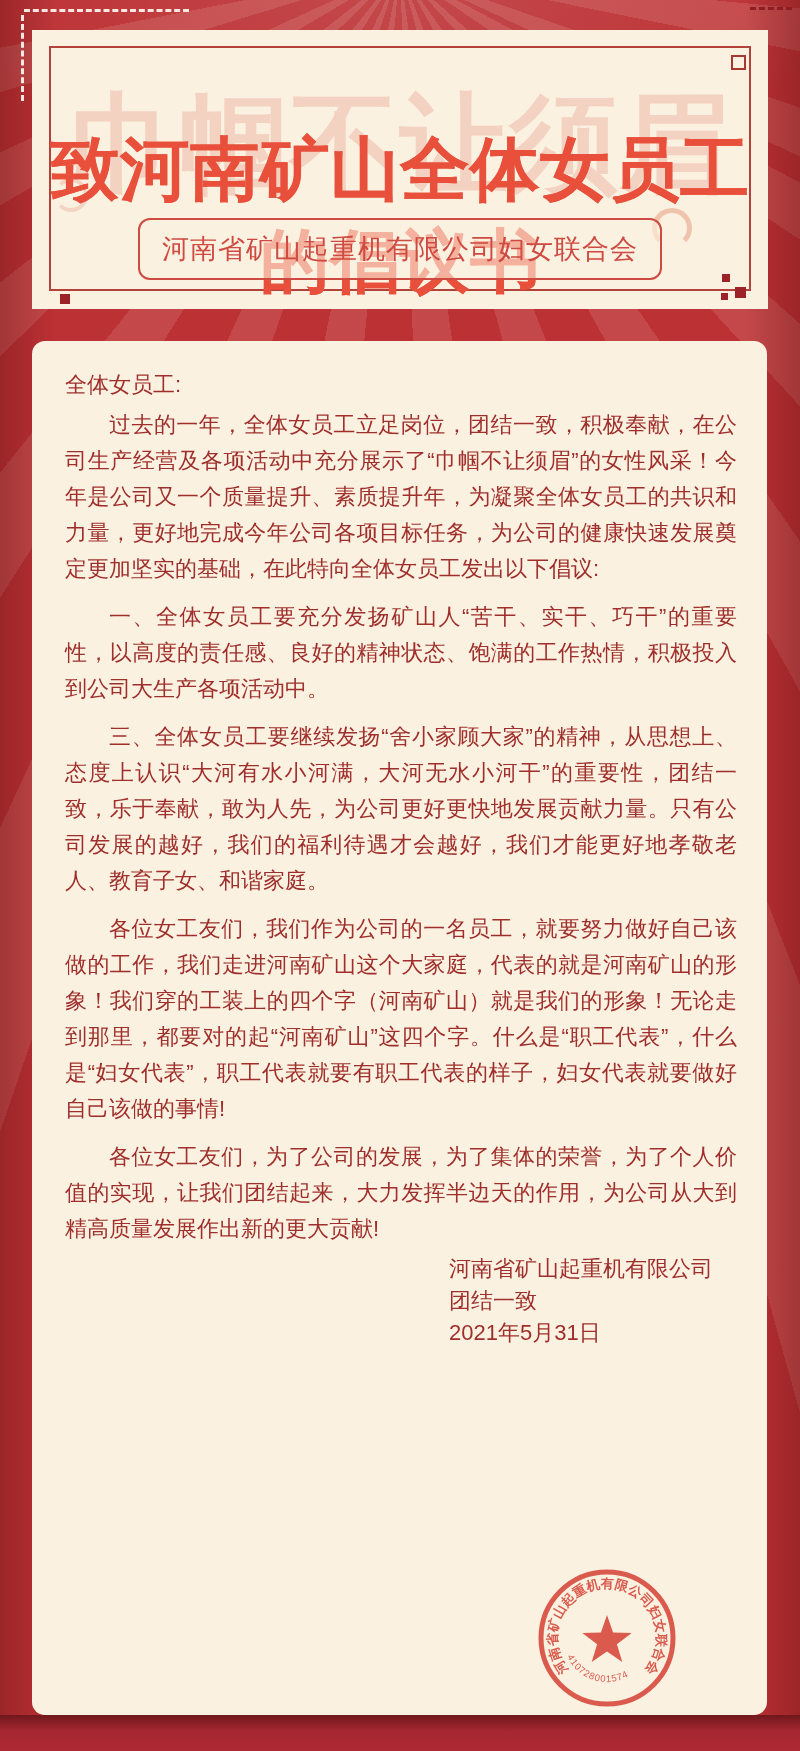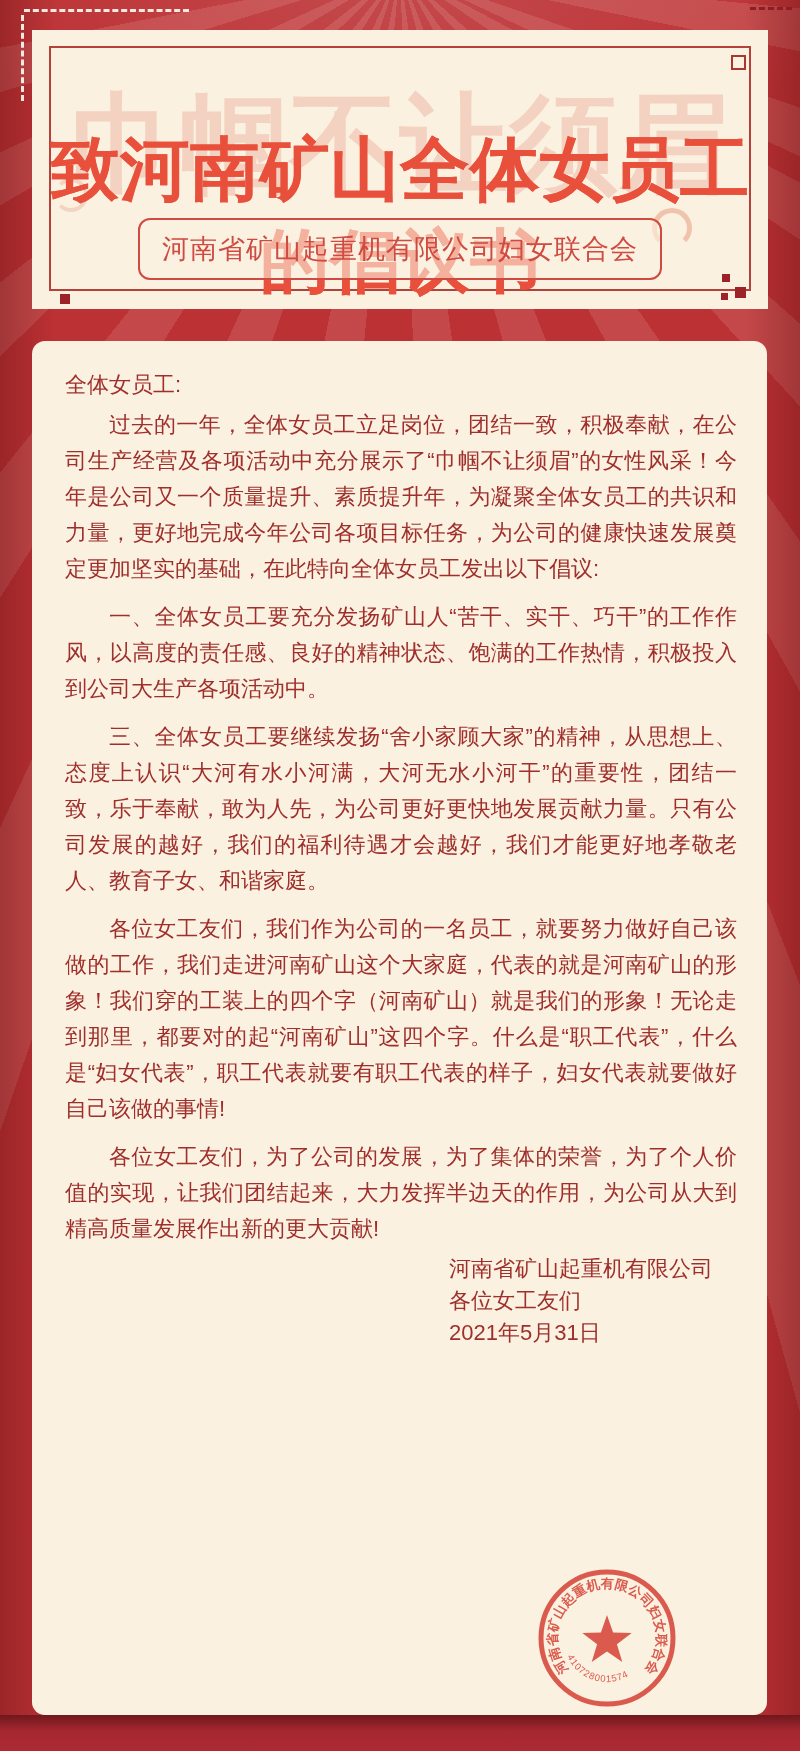--- a/index.html
+++ b/index.html
@@ -94,28 +94,28 @@
     <div class="sq sq-bl"></div>
     <div class="sq sq-r1"></div>
     <div class="sq sq-r2"></div>
     <div class="sq sq-r3"></div>
   </section>
 
   <section class="content-card">
     <div class="letter">
       <p class="salutation">全体女员工:</p>
       <p class="para">过去的一年，全体女员工立足岗位，团结一致，积极奉献，在公司生产经营及各项活动中充分展示了“巾帼不让须眉”的女性风采！今年是公司又一个质量提升、素质提升年，为凝聚全体女员工的共识和力量，更好地完成今年公司各项目标任务，为公司的健康快速发展奠定更加坚实的基础，在此特向全体女员工发出以下倡议:</p>
-      <p class="para">一、全体女员工要充分发扬矿山人“苦干、实干、巧干”的工作作风，以高度的责任感、良好的精神状态、饱满的工作热情，积极投入到公司大生产各项活动中。</p>
+      <p class="para">一、全体女员工要充分发扬矿山人“苦干、实干、巧干”的重要性，以高度的责任感、良好的精神状态、饱满的工作热情，积极投入到公司大生产各项活动中。</p>
       <p class="para">三、全体女员工要继续发扬“舍小家顾大家”的精神，从思想上、态度上认识“大河有水小河满，大河无水小河干”的重要性，团结一致，乐于奉献，敢为人先，为公司更好更快地发展贡献力量。只有公司发展的越好，我们的福利待遇才会越好，我们才能更好地孝敬老人、教育子女、和谐家庭。</p>
       <p class="para">各位女工友们，我们作为公司的一名员工，就要努力做好自己该做的工作，我们走进河南矿山这个大家庭，代表的就是河南矿山的形象！我们穿的工装上的四个字（河南矿山）就是我们的形象！无论走到那里，都要对的起“河南矿山”这四个字。什么是“职工代表”，什么是“妇女代表”，职工代表就要有职工代表的样子，妇女代表就要做好自己该做的事情!</p>
       <p class="para">各位女工友们，为了公司的发展，为了集体的荣誉，为了个人价值的实现，让我们团结起来，大力发挥半边天的作用，为公司从大到精高质量发展作出新的更大贡献!</p>
       <div class="sig-wrap">
         <div class="sig-block">
           <div>河南省矿山起重机有限公司</div>
-          <div>各位女工友们</div>
+          <div>团结一致</div>
           <div>2021年5月31日</div>
         </div>
       </div>
     </div>
 
     <svg class="seal" viewBox="0 0 140 140" xmlns="http://www.w3.org/2000/svg">
       <defs>
         <path id="sealTopArc" d="M 31.7,102.1 A 50,50 0 1 1 108.3,102.1" fill="none"></path>
         <path id="sealBotArc" d="M 30.1,88.6 A 44,44 0 0 0 109.9,88.6" fill="none"></path>
       </defs>

